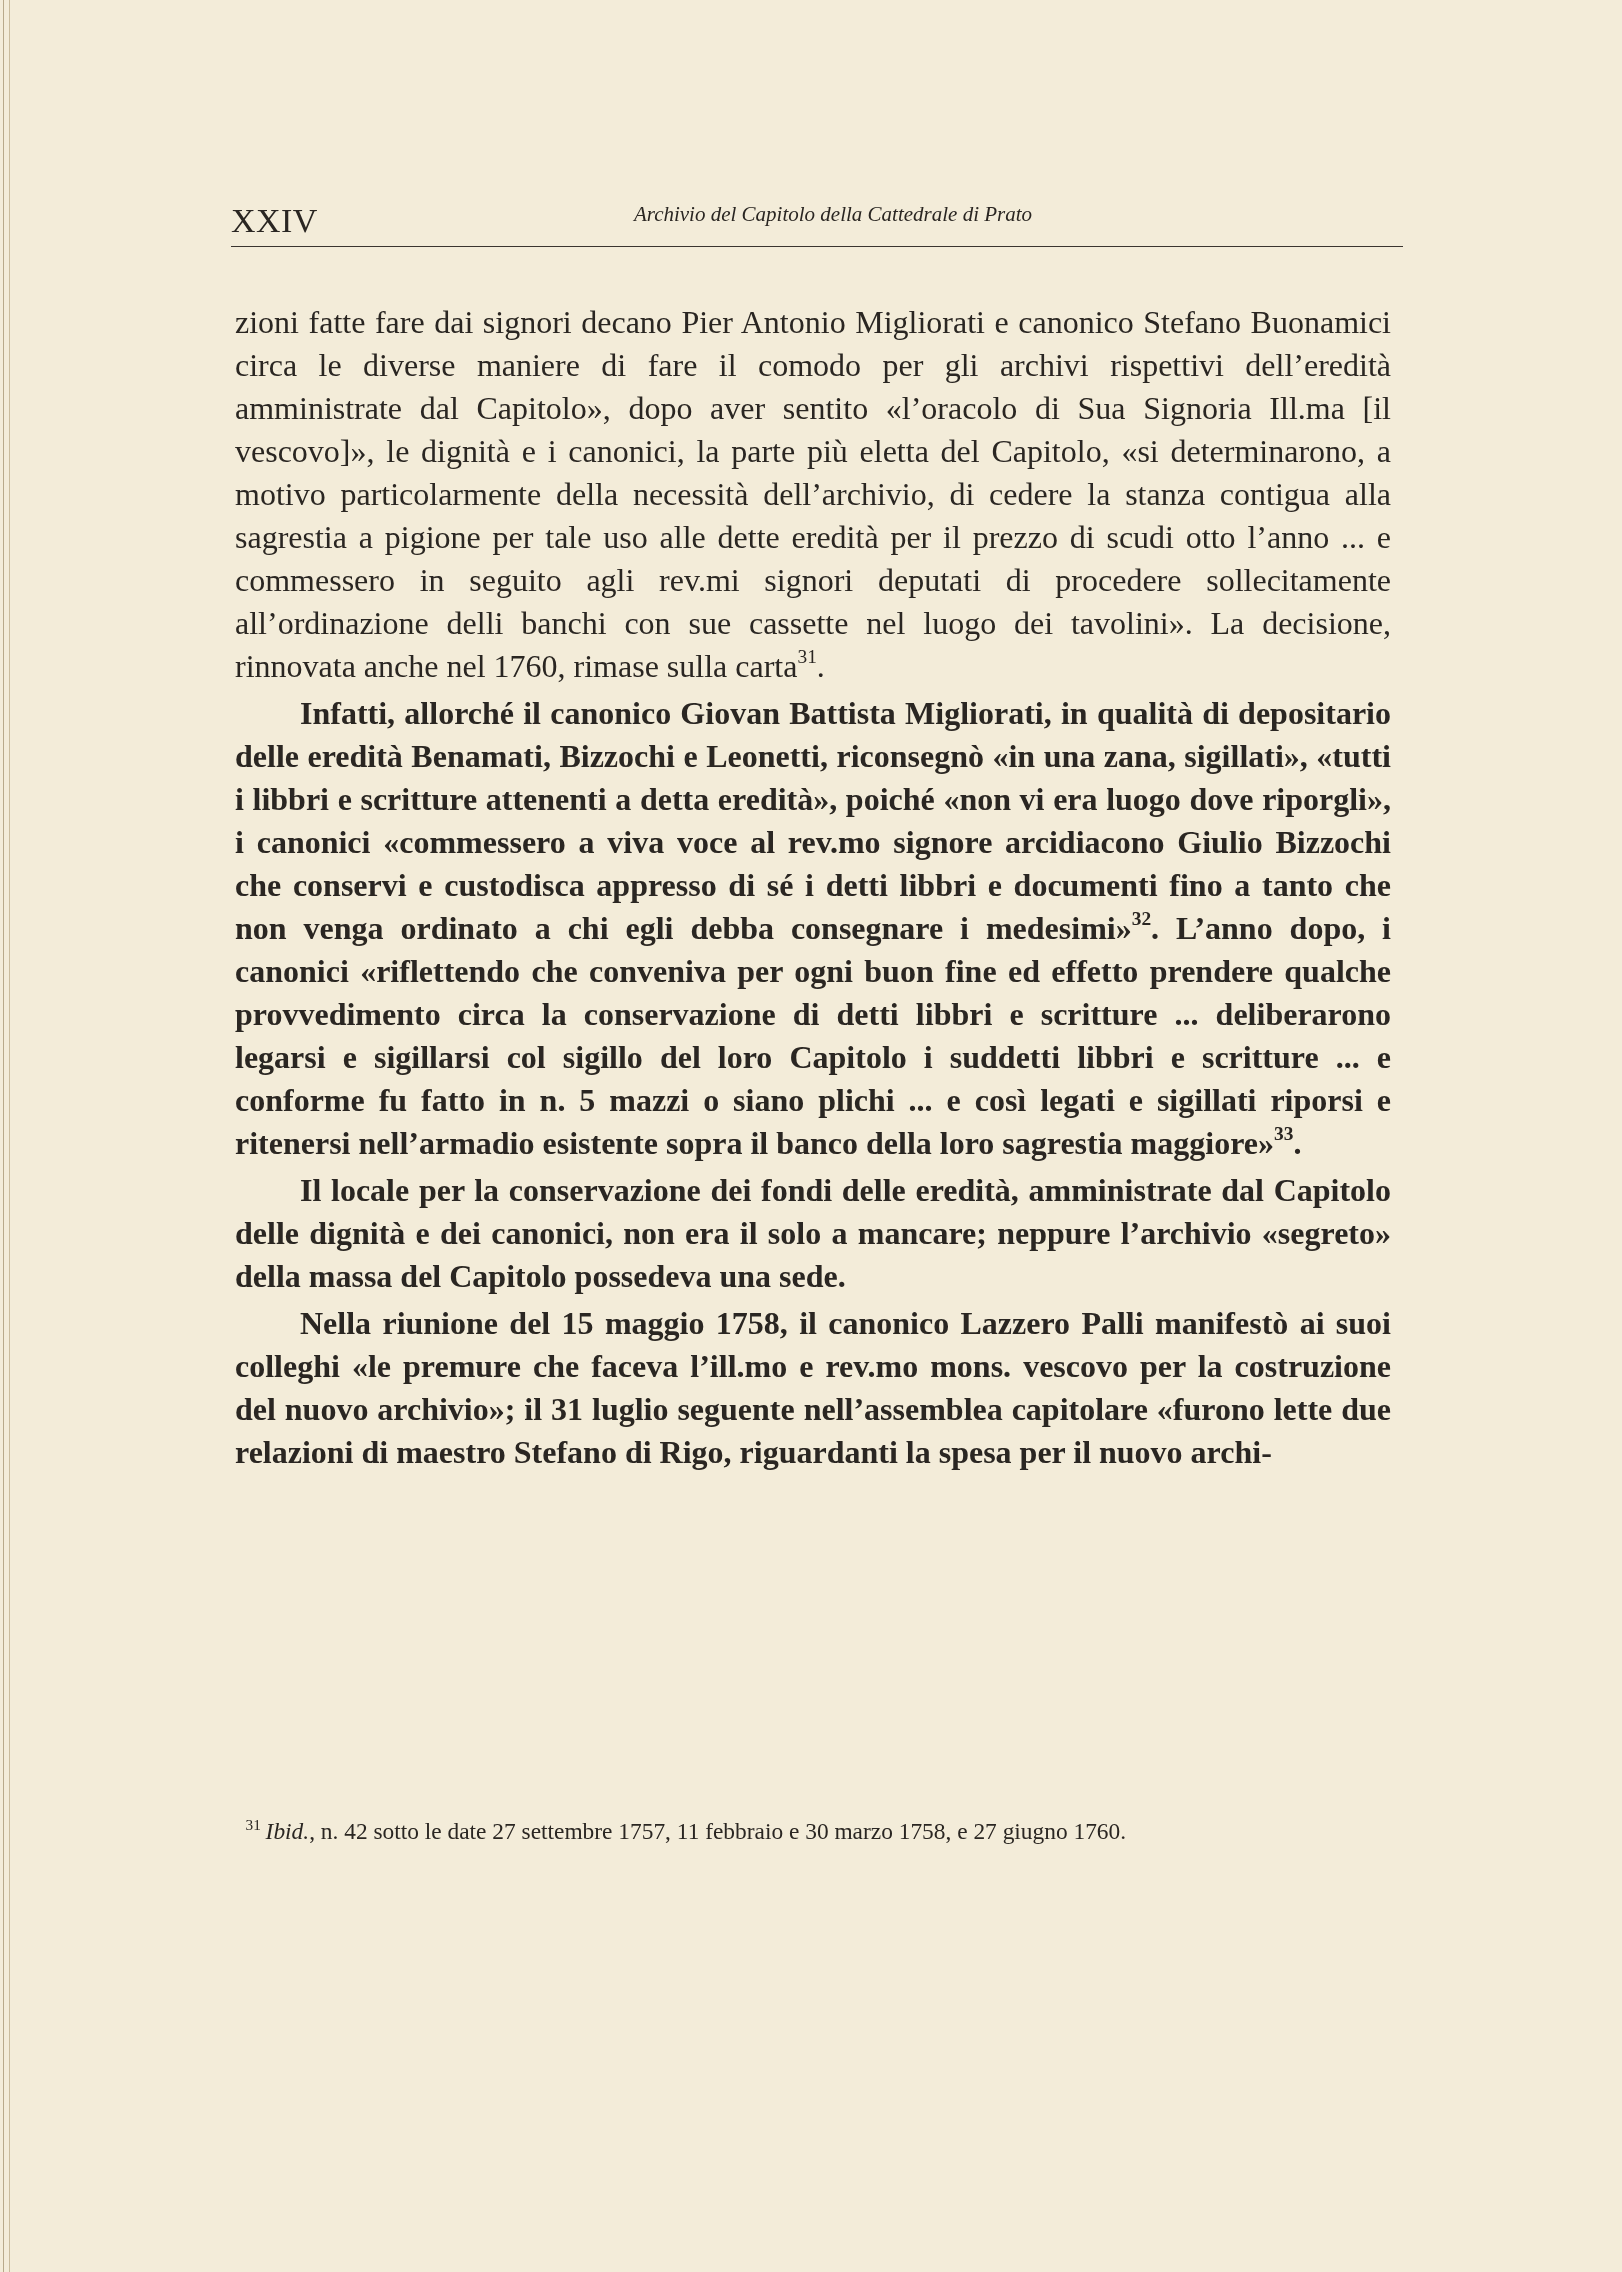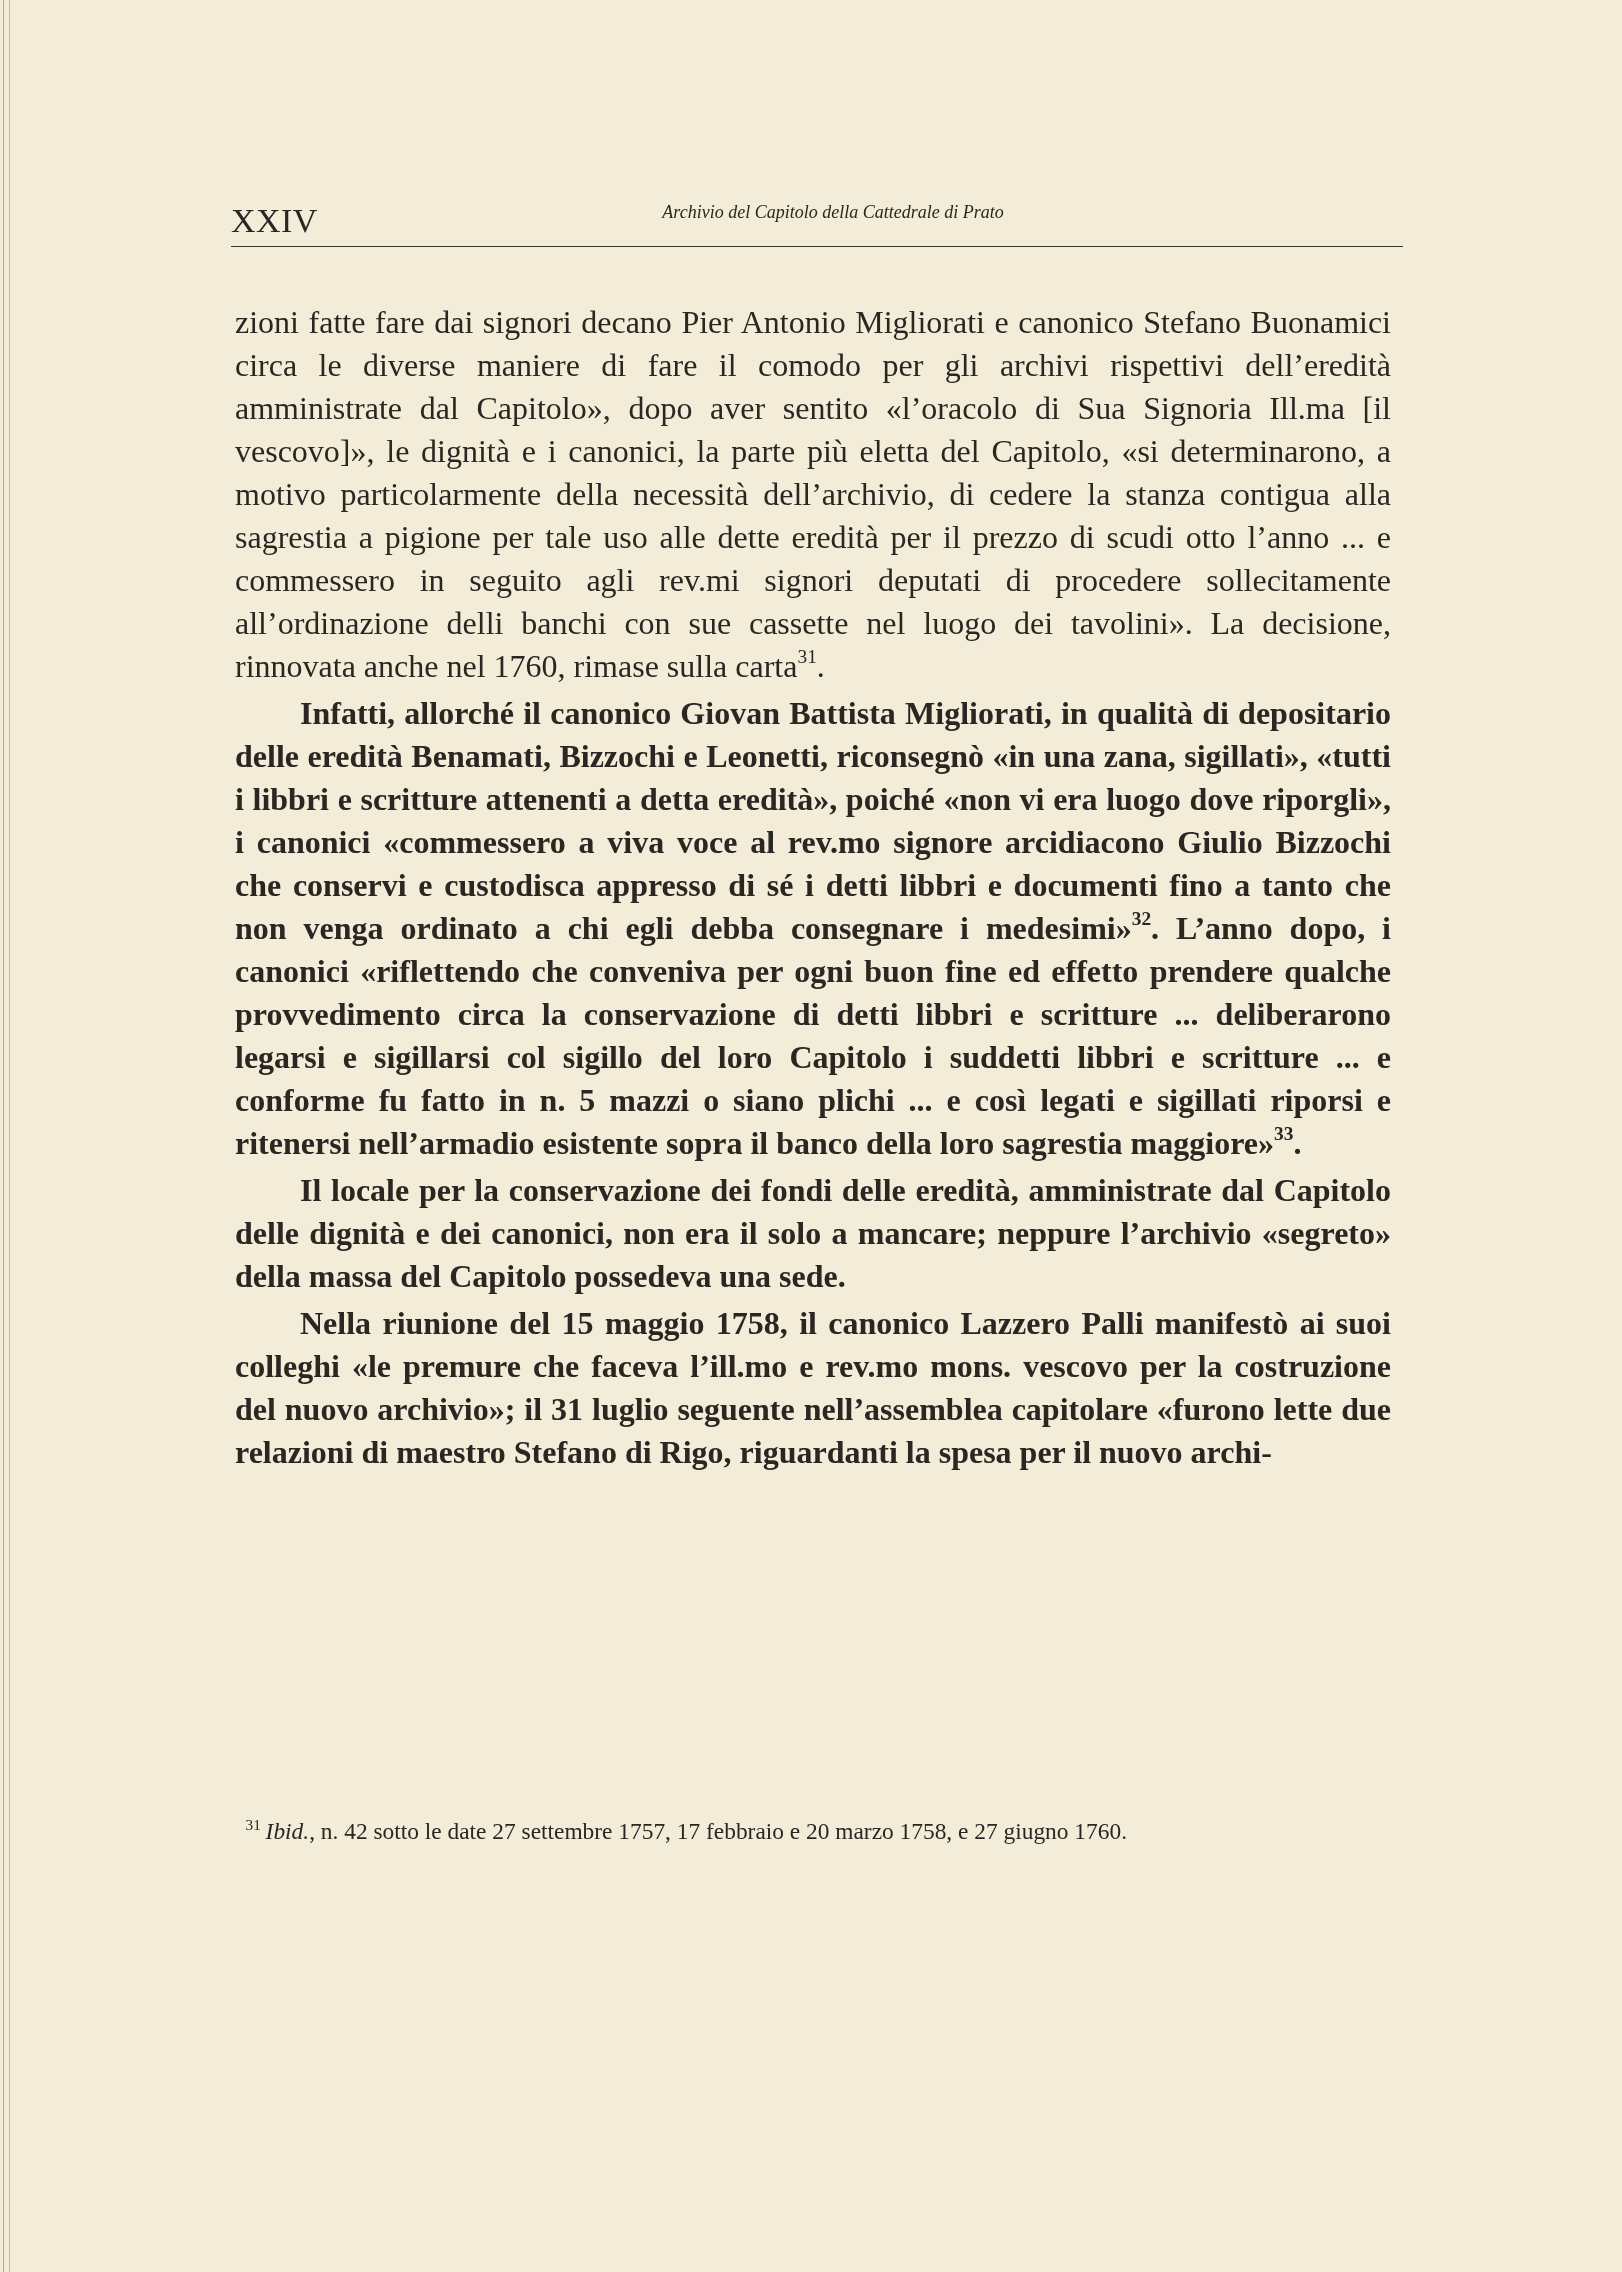--- a/index.html
+++ b/index.html
@@ -17,21 +17,21 @@
   }
   .header {
     position: absolute; left: 231px; top: 202px; width: 1172px; height: 48px;
   }
   .header .folio {
     position: absolute; left: 0; top: 0;
     font-size: 34px; letter-spacing: 0.4px;
   }
   .header .running {
     position: absolute; left: 0; right: 0; top: 0;
-    text-align: center; font-style: italic; font-size: 18px;
+    text-align: center; font-style: italic; font-size: 21px;
     padding-left: 32px;
   }
   .header .rule {
     position: absolute; left: 0; right: 0; top: 44px;
     border-top: 1.6px solid #3a352f;
   }
   .body-text {
     position: absolute; left: 231px; top: 297px; width: 1164px;
     font-size: 32px; line-height: 43px;
     text-align: justify;
@@ -60,15 +60,15 @@
 </div>
 
 <div class="body-text" id="body-text">
     <p><span>zioni fatte fare dai signori decano Pier Antonio Migliorati e canoni­co Stefano Buonamici circa le diverse maniere di fare il comodo per gli archivi rispettivi dell’eredità amministrate dal Capitolo», dopo aver sentito «l’oracolo di Sua Signoria Ill.ma [il vescovo]», le dignità e i canonici, la parte più eletta del Capitolo, «si determina­rono, a motivo particolarmente della necessità dell’archivio, di cedere la stanza contigua alla sagrestia a pigione per tale uso alle dette eredità per il prezzo di scudi otto l’anno ... e commessero in seguito agli rev.mi signori deputati di procedere sollecitamente all’ordinazione delli banchi con sue cassette nel luogo dei tavolini». La decisione, rinnovata anche nel 1760, rimase sulla carta</span><sup class="fn">31</sup><span>.</span></p>
     <p class="indent"><span>Infatti, allorché il canonico Giovan Battista Migliorati, in qualità di depositario delle eredità Benamati, Bizzochi e Leonetti, riconsegnò «in una zana, sigillati», «tutti i libbri e scritture atte­nenti a detta eredità», poiché «non vi era luogo dove riporgli», i canonici «commessero a viva voce al rev.mo signore arcidiacono Giulio Bizzochi che conservi e custodisca appresso di sé i detti libbri e documenti fino a tanto che non venga ordinato a chi egli debba consegnare i medesimi»</span><sup class="fn">32</sup><span>. L’anno dopo, i canonici «riflet­tendo che conveniva per ogni buon fine ed effetto prendere qualche provvedimento circa la conservazione di detti libbri e scritture ... deliberarono legarsi e sigillarsi col sigillo del loro Capitolo i suddet­ti libbri e scritture ... e conforme fu fatto in n. 5 mazzi o siano plichi ... e così legati e sigillati riporsi e ritenersi nell’armadio esistente sopra il banco della loro sagrestia maggiore»</span><sup class="fn">33</sup><span>.</span></p>
     <p class="indent"><span>Il locale per la conservazione dei fondi delle eredità, ammini­strate dal Capitolo delle dignità e dei canonici, non era il solo a mancare; neppure l’archivio «segreto» della massa del Capitolo possedeva una sede.</span></p>
     <p class="indent"><span>Nella riunione del 15 maggio 1758, il canonico Lazzero Palli manifestò ai suoi colleghi «le premure che faceva l’ill.mo e rev.mo mons. vescovo per la costruzione del nuovo archivio»; il 31 luglio seguente nell’assemblea capitolare «furono lette due relazioni di maestro Stefano di Rigo, riguardanti la spesa per il nuovo archi-</span></p>
   </div>
 
 <div class="footnotes" id="footnotes">
-    <div class="fn-line"><span class="fn-num">31</span><span class="ibid">Ibid.</span><span>, n. 42 sotto le date 27 settembre 1757, 17 febbraio e 20 marzo 1758, e 27 giugno 1760.</span></div>
+    <div class="fn-line"><span class="fn-num">31</span><span class="ibid">Ibid.</span><span>, n. 42 sotto le date 27 settembre 1757, 11 febbraio e 30 marzo 1758, e 27 giugno 1760.</span></div>
   </div>
 
 
 </body></html>

